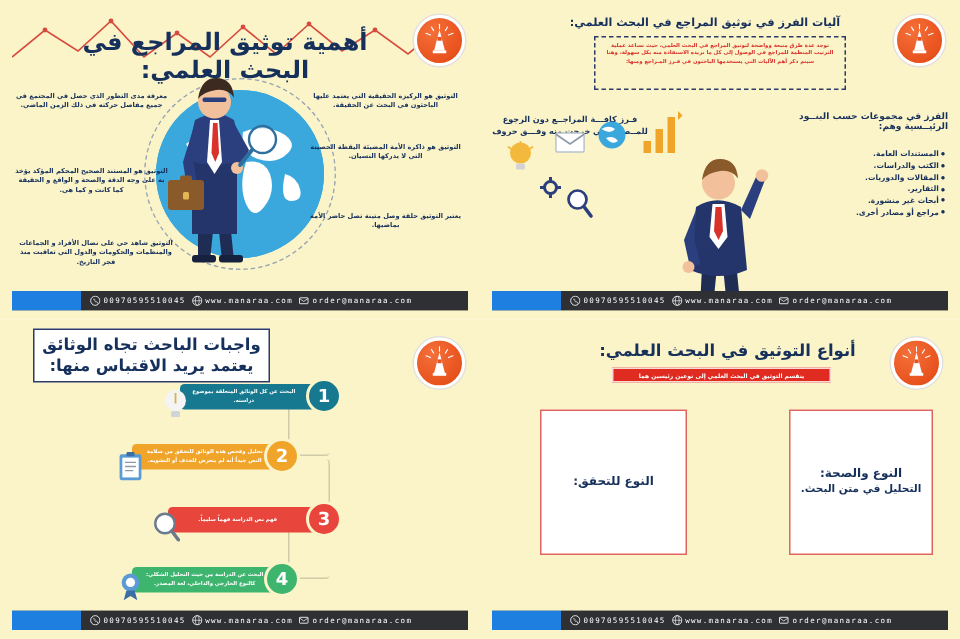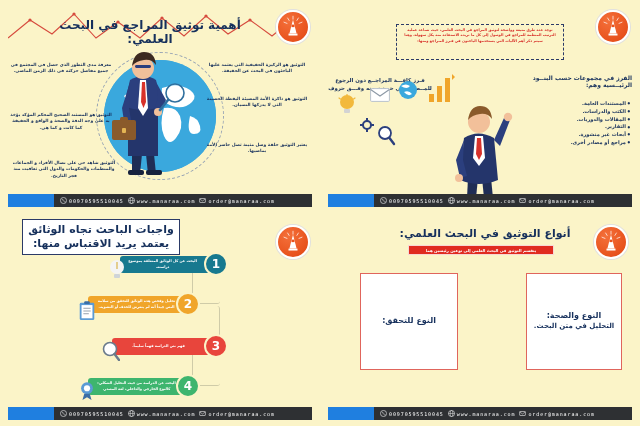--- a/index.html
+++ b/index.html
@@ -187,21 +187,21 @@
         <circle cx="22" cy="12" r="1.6"></circle>
           <circle cx="66" cy="6" r="1.6"></circle>
           <circle cx="110" cy="14" r="1.6"></circle>
         <circle cx="154" cy="10" r="1.6"></circle>
           <circle cx="198" cy="8" r="1.6"></circle>
           <circle cx="242" cy="12" r="1.6"></circle>
         <circle cx="286" cy="10" r="1.6"></circle>
       </g>
     </svg>
 
-    <div class="title-plain" style="left:40px; top:18px; width:220px; font-size:12px;">أهمية توثيق المراجع في البحث العلمي:</div>
+    <div class="title-plain" style="left:40px; top:18px; width:220px; font-size:16px;">أهمية توثيق المراجع في البحث العلمي:</div>
 
     <div class="logo" style="right:10px; top:10px;">
       <svg viewBox="0 0 40 40">
         <g stroke="#ffffff" stroke-width="1.2" stroke-linecap="round">
           <line x1="20" y1="2" x2="20" y2="7"></line>
           <line x1="11" y1="5" x2="13.5" y2="9"></line>
           <line x1="29" y1="5" x2="26.5" y2="9"></line>
           <line x1="5" y1="12" x2="10" y2="14"></line>
           <line x1="35" y1="12" x2="30" y2="14"></line>
         </g>
@@ -288,20 +288,21 @@
           </svg>
           <span>order@manaraa.com</span>
         </span>
       </div>
       <div class="footer-accent"></div>
     </div>
   </div>
 
   <div class="panel p-tr">
 
+    <div class="title-plain" style="left:36px; top:10px; width:228px; font-size:7.5px;">آليات الفرز في توثيق المراجع في البحث العلمي:</div>
 
     <div class="logo" style="right:10px; top:10px;">
       <svg viewBox="0 0 40 40">
         <g stroke="#ffffff" stroke-width="1.2" stroke-linecap="round">
           <line x1="20" y1="2" x2="20" y2="7"></line>
           <line x1="11" y1="5" x2="13.5" y2="9"></line>
           <line x1="29" y1="5" x2="26.5" y2="9"></line>
           <line x1="5" y1="12" x2="10" y2="14"></line>
           <line x1="35" y1="12" x2="30" y2="14"></line>
         </g>

